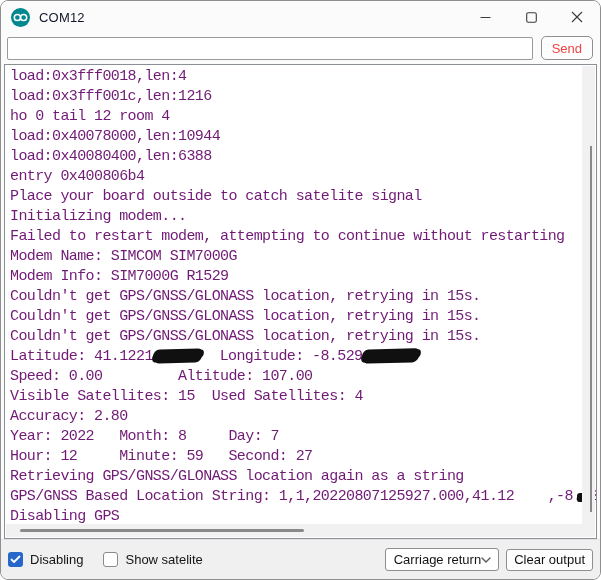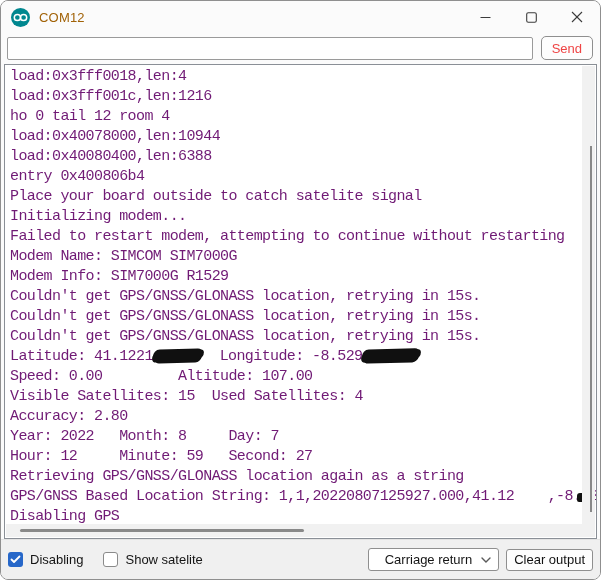--- a/index.html
+++ b/index.html
@@ -10,21 +10,21 @@
     width:601px; height:580px;
     border:1px solid #8f8f8f; border-radius:8px;
     overflow:hidden; background:#fbfbfb;
     display:flex; flex-direction:column;
     position:relative;
   }
 
   
   .titlebar { height:32px; flex:0 0 32px; display:flex; align-items:center; background:#fbfbfb; }
   .app-icon { width:19px; height:19px; margin-left:10px; flex:0 0 auto; }
-  .win-title { margin-left:9px; font-size:13px; color:#a16207; letter-spacing:.2px; }
+  .win-title { margin-left:9px; font-size:13px; color:#0f172a; letter-spacing:.2px; }
   .win-controls { margin-left:auto; display:flex; height:100%; }
   .win-btn { width:46px; height:100%; display:flex; align-items:center; justify-content:center; background:transparent; border:none; cursor:default; }
 
   
   .input-row { flex:0 0 auto; display:flex; align-items:center; padding:3px 7px 4px 6px; background:#fbfbfb; }
   .serial-input {
     flex:1; height:23px; border:1px solid #9a9a9a; border-radius:2px;
     background:#fff; font-family:"Liberation Sans",sans-serif; font-size:13px; padding:0 5px; outline:none;
   }
   .send-btn {
@@ -70,21 +70,21 @@
   .chk {
     width:15px; height:15px; border-radius:3px; display:flex; align-items:center; justify-content:center;
     border:1px solid #8a8a8a; background:#fff; flex:0 0 auto;
   }
   .chk.checked { border-color:transparent; }
   .chk-label { margin:0 0 0 7px; }
   .gap { width:20px; flex:0 0 auto; }
   .right-group { margin-left:auto; display:flex; align-items:center; gap:7px; }
   .dropdown {
     height:23px; background:#fff; border:1px solid #8f8f8f; border-radius:3px;
-    display:flex; align-items:center; padding:0 7px 0 16px; gap:9px; font-size:13px; color:#141414;
+    display:flex; align-items:center; padding:0 7px 0 8px; font-size:13px; color:#141414;
   }
   .clear-btn {
     height:22px; padding:0 7px; background:#fdfdfd; border:1px solid #8f8f8f; border-radius:3px;
     font-family:Liberation Sans, sans-serif; font-size:13px; color:#111;
   }
 </style>
 </head>
 <body>
 
 <div class="window">

